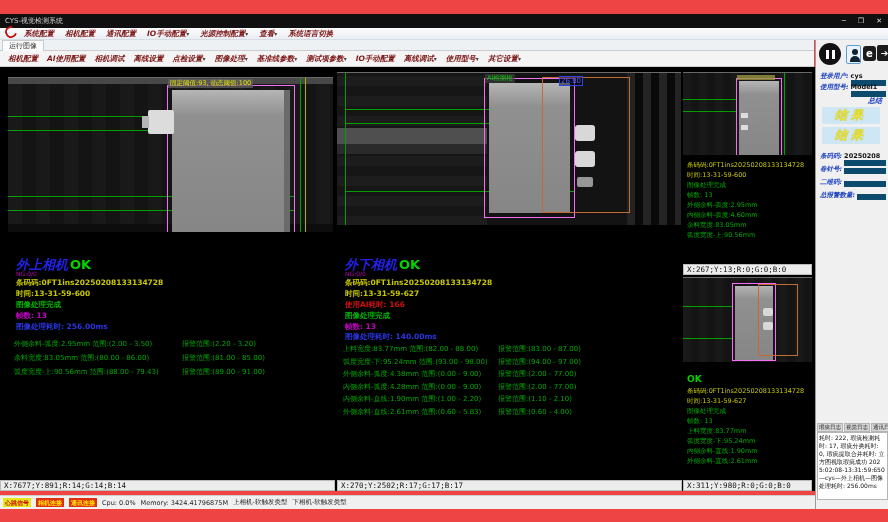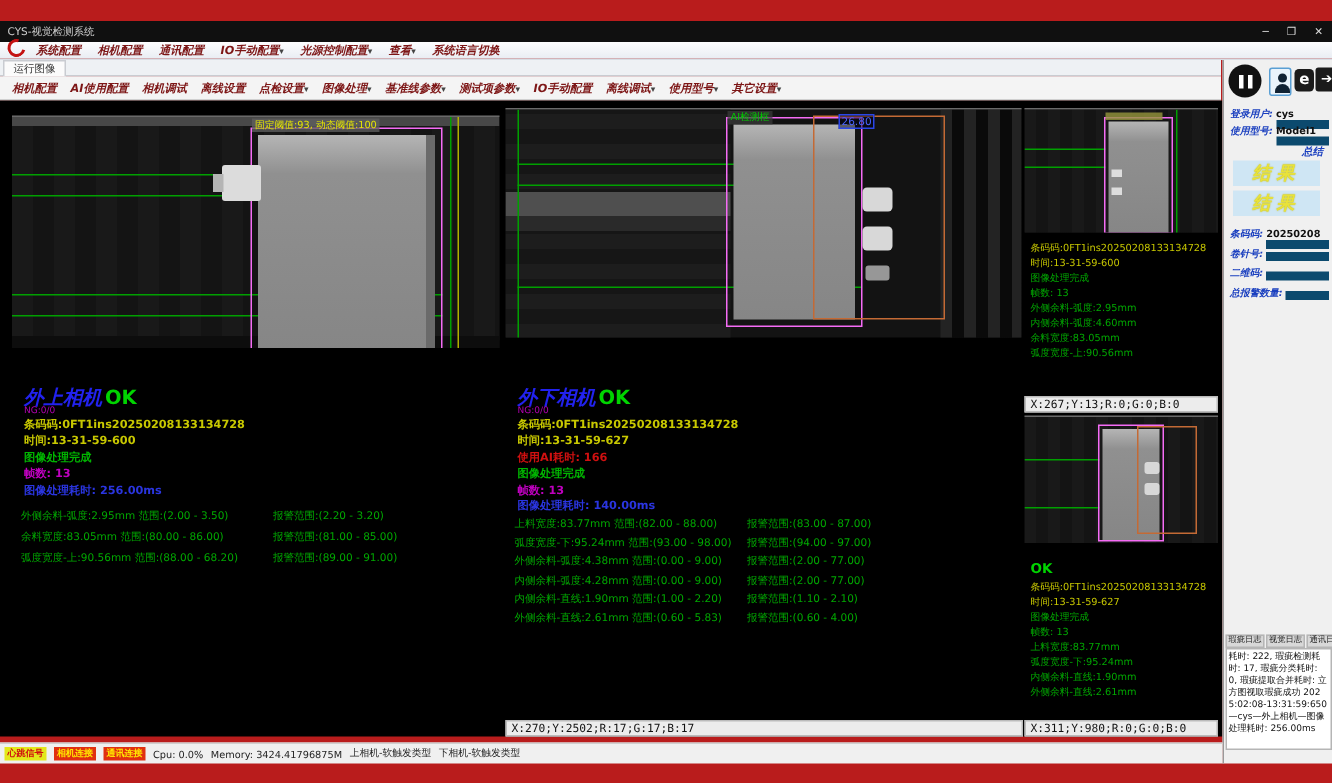--- a/index.html
+++ b/index.html
@@ -1,17 +1,17 @@
 <!DOCTYPE html>
 <html><head>
 <meta charset="utf-8">
 <style>
   * { margin:0; padding:0; box-sizing:border-box; }
   body { background:#fff; font-family:"DejaVu Sans", sans-serif; }
-  .app { position:relative; width:888px; height:522px; background:#b91c1c; overflow:hidden;text-decoration:underline; }
+  .app { position:relative; width:888px; height:522px; background:#ef4444; overflow:hidden;text-decoration:underline; }
   .abs { position:absolute; }
 
   
   .titlebar { position:absolute; left:0; top:14px; width:888px; height:14px; background:#101010; color:#cfcfcf; font-size:7px; display:flex; align-items:center; padding:0 5px; }
   .win-controls { position:absolute; right:6px; top:0; height:14px; display:flex; gap:12px; align-items:center; color:#ddd; font-size:7px; }
   .win-controls span { cursor:pointer; }
 
   
   .menubar { position:absolute; left:0; top:28px; width:888px; height:12px; background:linear-gradient(#fdfdfe,#e9edf3); border-bottom:1px solid #d8dde4; display:flex; align-items:center; gap:11px; padding-left:24px; }
   .logo { position:absolute; left:5px; top:-2px; width:12px; height:12px; border:2.5px solid #c41212; border-right-color:transparent; border-radius:50%; transform:rotate(-30deg); }
@@ -164,24 +164,25 @@
     <div class="meas" style="left:14px;top:272px;width:315px;">
       <div class="meas-row">
           <span>外侧余料-弧度:2.95mm 范围:(2.00 - 3.50)</span>
           <span class="m-alarm">报警范围:(2.20 - 3.20)</span>
         </div>
       <div class="meas-row">
           <span>余料宽度:83.05mm 范围:(80.00 - 86.00)</span>
           <span class="m-alarm">报警范围:(81.00 - 85.00)</span>
         </div>
       <div class="meas-row">
-          <span>弧度宽度-上:90.56mm 范围:(88.00 - 68.20)</span>
+          <span>弧度宽度-上:90.56mm 范围:(88.00 - 79.43)</span>
           <span class="m-alarm">报警范围:(89.00 - 91.00)</span>
         </div>
     </div>
+    <div class="coordbar" style="left:0;top:413px;width:335px;">X:7677;Y:891;R:14;G:14;B:14</div>
 
     <div class="cam" style="left:337px; top:5px; width:344px; height:153px;">
       <div class="abs" style="left:0;top:0;width:150px;height:153px;background:repeating-linear-gradient(0deg,#1d1d1d 0 10px,#161616 10px 20px);"></div>
       <div class="abs" style="left:0;top:55px;width:150px;height:16px;background:#4f4f4f;"></div>
       <div class="abs" style="left:0;top:71px;width:150px;height:10px;background:#2a2a2a;"></div>
       <div class="abs" style="left:290px;top:0;width:54px;height:153px;background:repeating-linear-gradient(90deg,#232323 0 8px,#0a0a0a 8px 16px);"></div>
       <div class="vline" style="left:8px;top:0;height:153px;background:#00a000;"></div>
       <div class="gline" style="left:8px;top:36px;width:197px;"></div>
       <div class="gline" style="left:8px;top:50px;width:197px;"></div>
       <div class="gline" style="left:8px;top:118px;width:229px;"></div>

